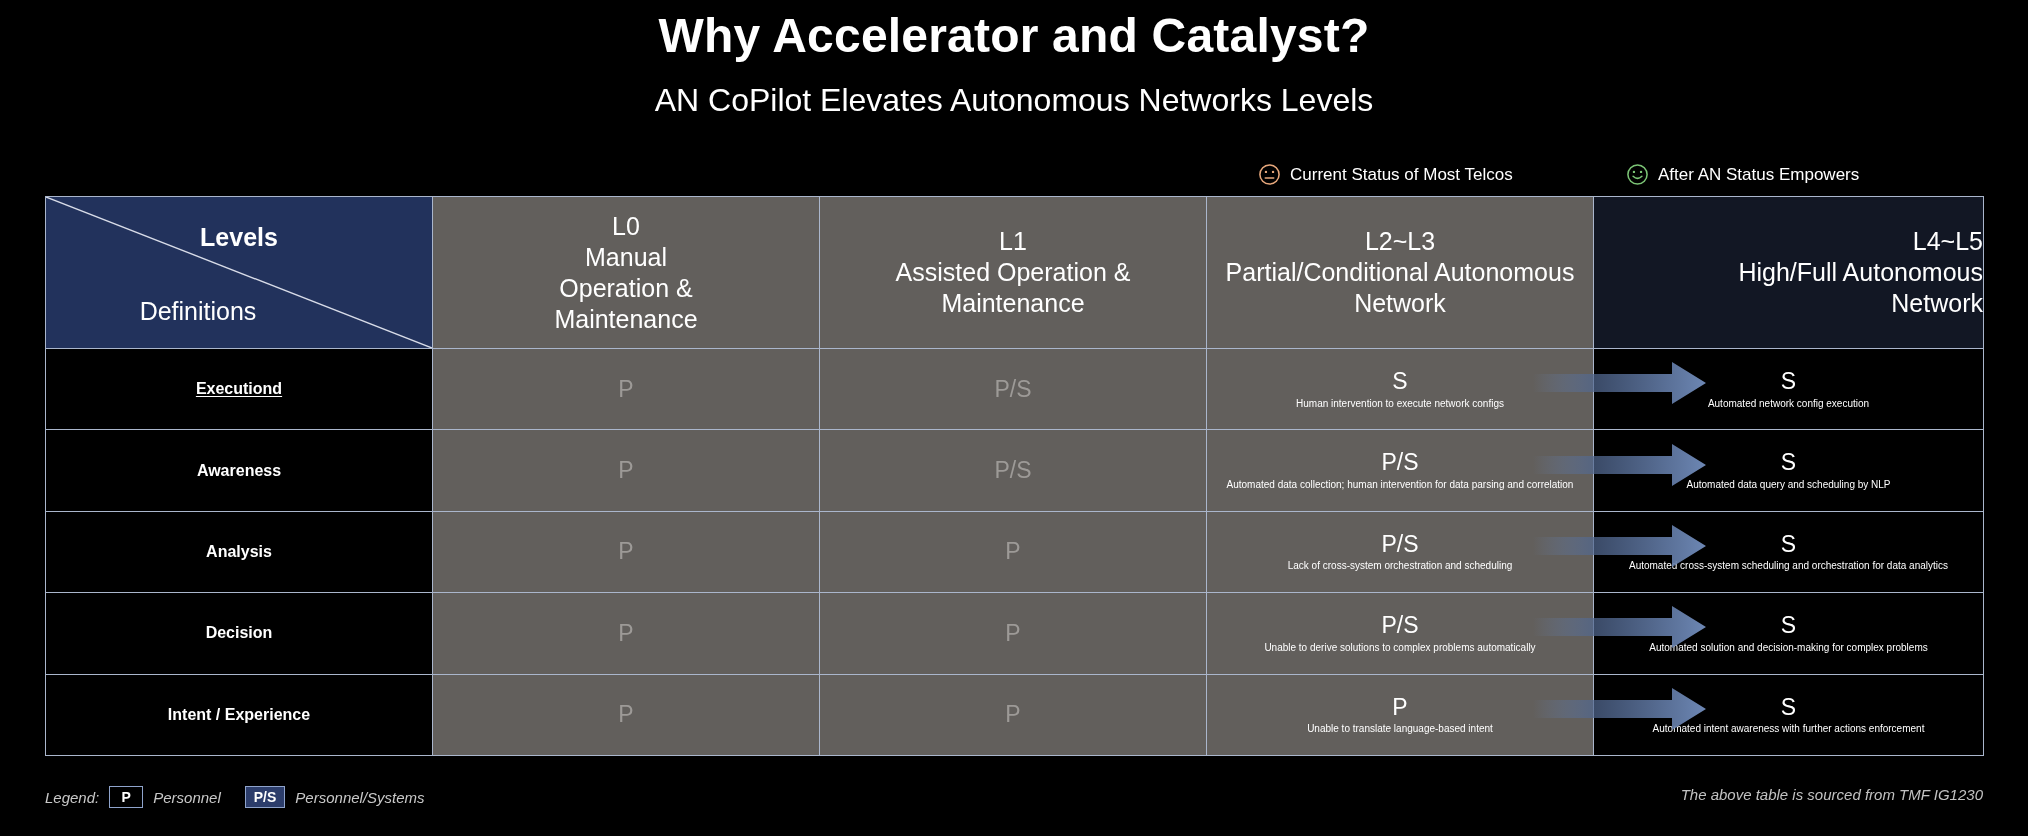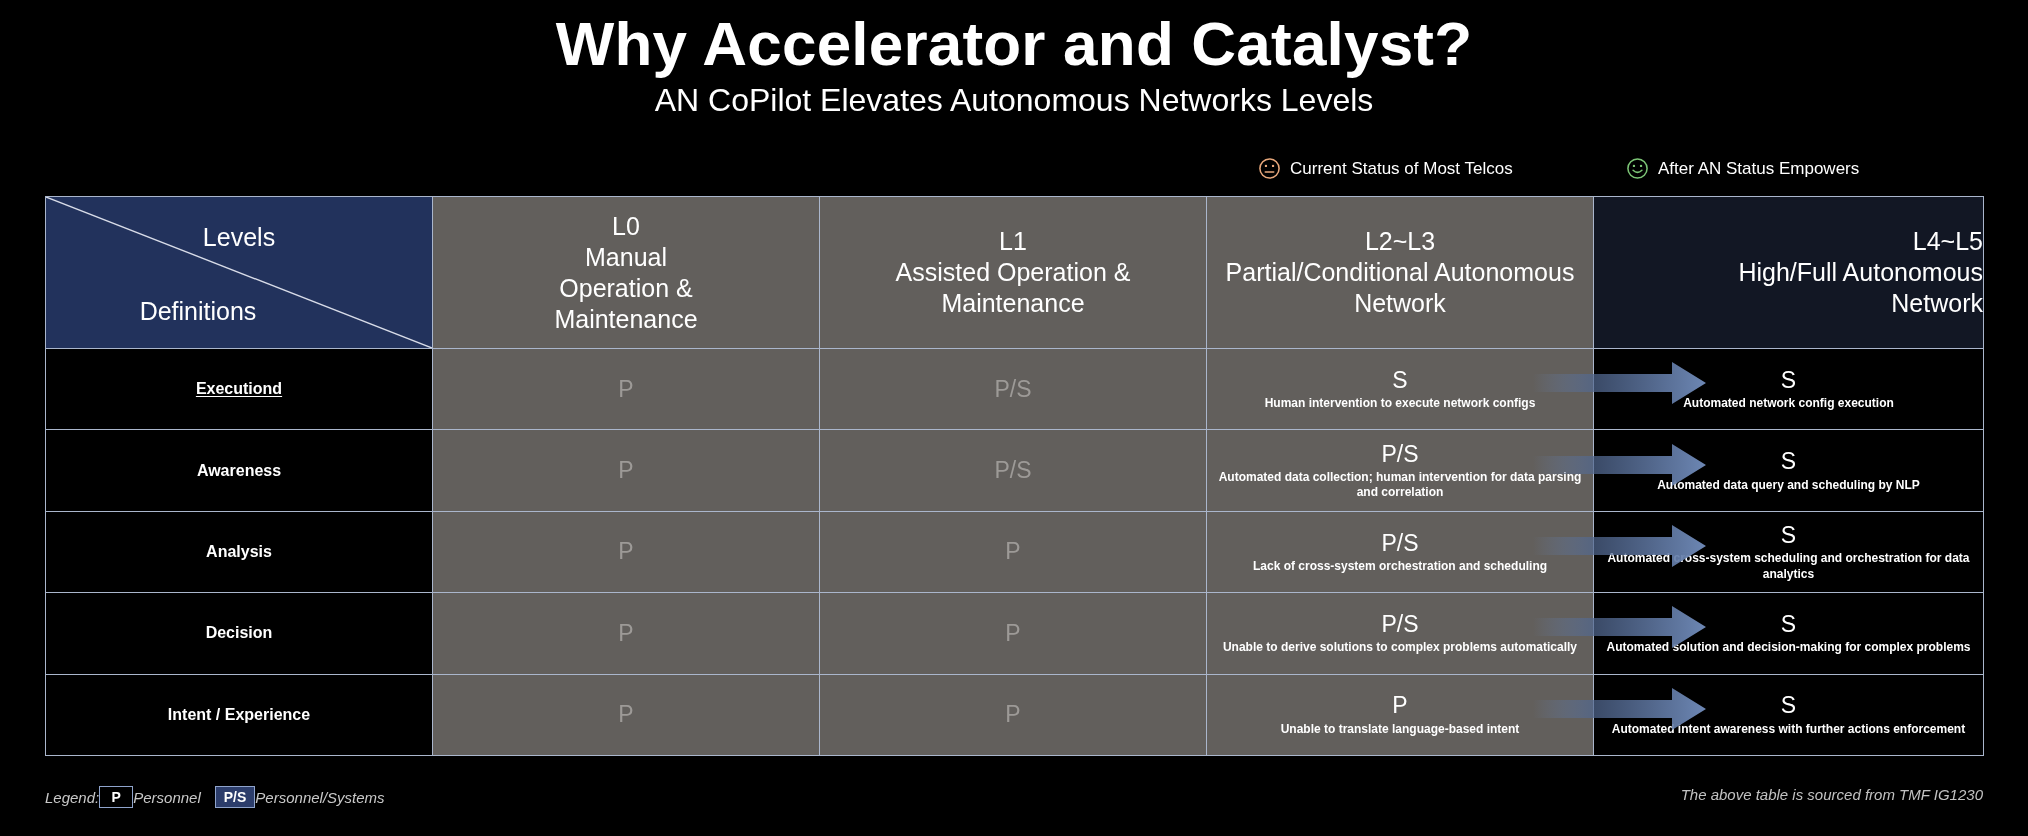--- a/index.html
+++ b/index.html
@@ -8,30 +8,30 @@
     background: #000000;
     font-family: "Liberation Sans", sans-serif;
     overflow: hidden;
   }
   .slide { position: relative; width: 2028px; height: 836px; background: #000; }
 
   
   .title {
     position: absolute; left: 0; top: 8px; width: 2028px;
     text-align: center; color: #ffffff;
-    font-size: 62px; font-weight: bold; letter-spacing: 0.2px;
+    font-size: 48px; font-weight: bold; letter-spacing: 0.2px;
   }
   .subtitle {
     position: absolute; left: 0; top: 82px; width: 2028px;
     text-align: center; color: #ffffff;
     font-size: 32px; font-weight: normal;
   }
 
   
-  .status-legend { position: absolute; top: 157px; left: 0; width: 2028px; height: 32px; }
+  .status-legend { position: absolute; top: 163px; left: 0; width: 2028px; height: 32px; }
   .status-item { position: absolute; display: flex; align-items: center; gap: 9px; }
   .status-item .face { width: 23px; height: 23px; display: block; }
   .status-item .lbl { color: #ffffff; font-size: 17px; white-space: nowrap; }
   .status-neutral { left: 1258px; top: 0; }
   .status-happy   { left: 1626px; top: 0; }
   .sp-red { position: relative; }
   .sp-red::after {
     content: ""; position: absolute; left: 0; right: 0; bottom: -3px; height: 4px;
     background-image:
       linear-gradient(45deg, transparent 45%, #e01b1b 45%, #e01b1b 55%, transparent 55%),
@@ -56,20 +56,21 @@
   
   .hdr { height: 152px; }
   .hdr-corner {
     background: #22325c; position: relative; color: #ffffff; font-size: 25px;
   }
   .hdr-corner .diag {
     position: absolute; inset: 0; width: 100%; height: 100%;
   }
   .hdr-corner .lv {
     position: absolute; left: 0; right: 0; top: 26px; text-align: center;
+    font-weight: bold;
   }
   .hdr-corner .df {
     position: absolute; left: 0; right: 0; bottom: 22px; text-align: center;
     padding-right: 82px;
   }
   .hdr-gray { background: #625f5c; color: #ffffff; text-align: center; font-size: 25px; line-height: 1.24; }
   .hdr-dark { background: #121724; color: #ffffff; text-align: right; font-size: 25px; line-height: 1.24; }
   .hdr-gray .c1, .hdr-dark .c1 { display:block; }
 
   
@@ -82,40 +83,40 @@
     background: #625f5c; color: #9d9a97; text-align: center; font-size: 23px;
   }
   .c-cur {
     background: #625f5c; color: #ffffff; text-align: center;
   }
   .c-fut {
     background: #000000; color: #ffffff; text-align: center;
   }
   .cell-pad { padding: 4px 10px; }
   .big { display: block; font-size: 23px; line-height: 1.15; margin-bottom: 3px; }
-  .small { display: block; font-size: 12px; line-height: 1.28; font-weight: bold; }
+  .small { display: block; font-size: 10px; line-height: 1.28; }
 
   .ul-word { text-decoration: underline; text-underline-offset: 2px; }
 
   
   .sq { position: relative; display: inline-block; }
   .sq::after {
     content: ""; position: absolute; left: 0; right: 0; bottom: -4px; height: 4px;
     background-image:
       linear-gradient(45deg, transparent 45%, #e01b1b 45%, #e01b1b 55%, transparent 55%),
       linear-gradient(-45deg, transparent 45%, #e01b1b 45%, #e01b1b 55%, transparent 55%);
     background-size: 5px 4px; background-repeat: repeat-x;
   }
 
   
   .arrows { position: absolute; left: 0; top: 0; width: 2028px; height: 836px; pointer-events: none; }
 
   
   .foot { position: absolute; left: 0; top: 786px; width: 2028px; height: 34px; }
-  .legend { position: absolute; left: 45px; top: 0; display: flex; align-items: center; gap: 0; }
+  .legend { position: absolute; left: 45px; top: 0; display: flex; align-items: center; gap: 10px; }
   .legend .lg-ttl { color: #c9c9c9; font-size: 15px; font-style: italic; }
   .legend .lg-txt { color: #c9c9c9; font-size: 15px; font-style: italic; margin-right: 14px; }
   .chip {
     display: inline-flex; align-items: center; justify-content: center;
     min-width: 34px; height: 22px; padding: 0 8px;
     color: #ffffff; font-size: 14px; font-weight: bold; font-style: normal;
     border: 1px solid #8fa4cc;
   }
   .chip-p  { background: #000000; }
   .chip-ps { background: #2c3d6b; }

